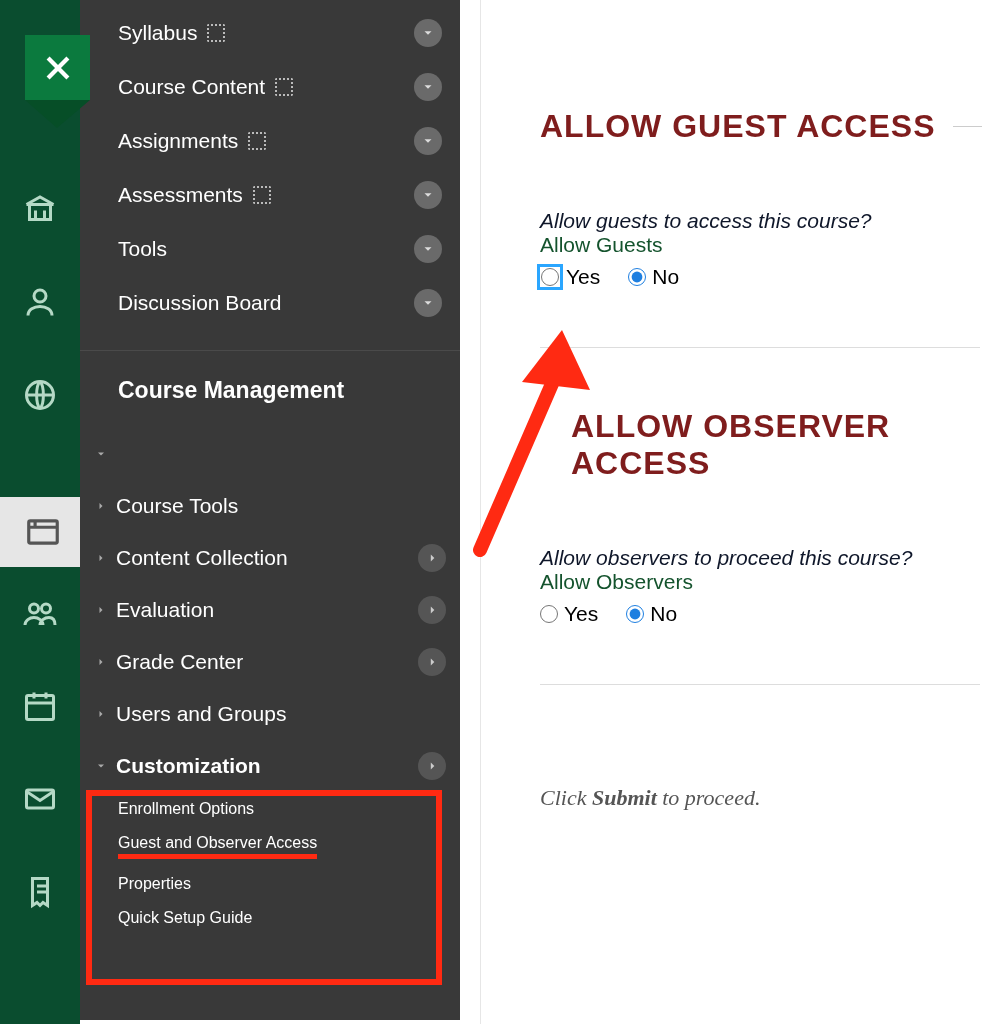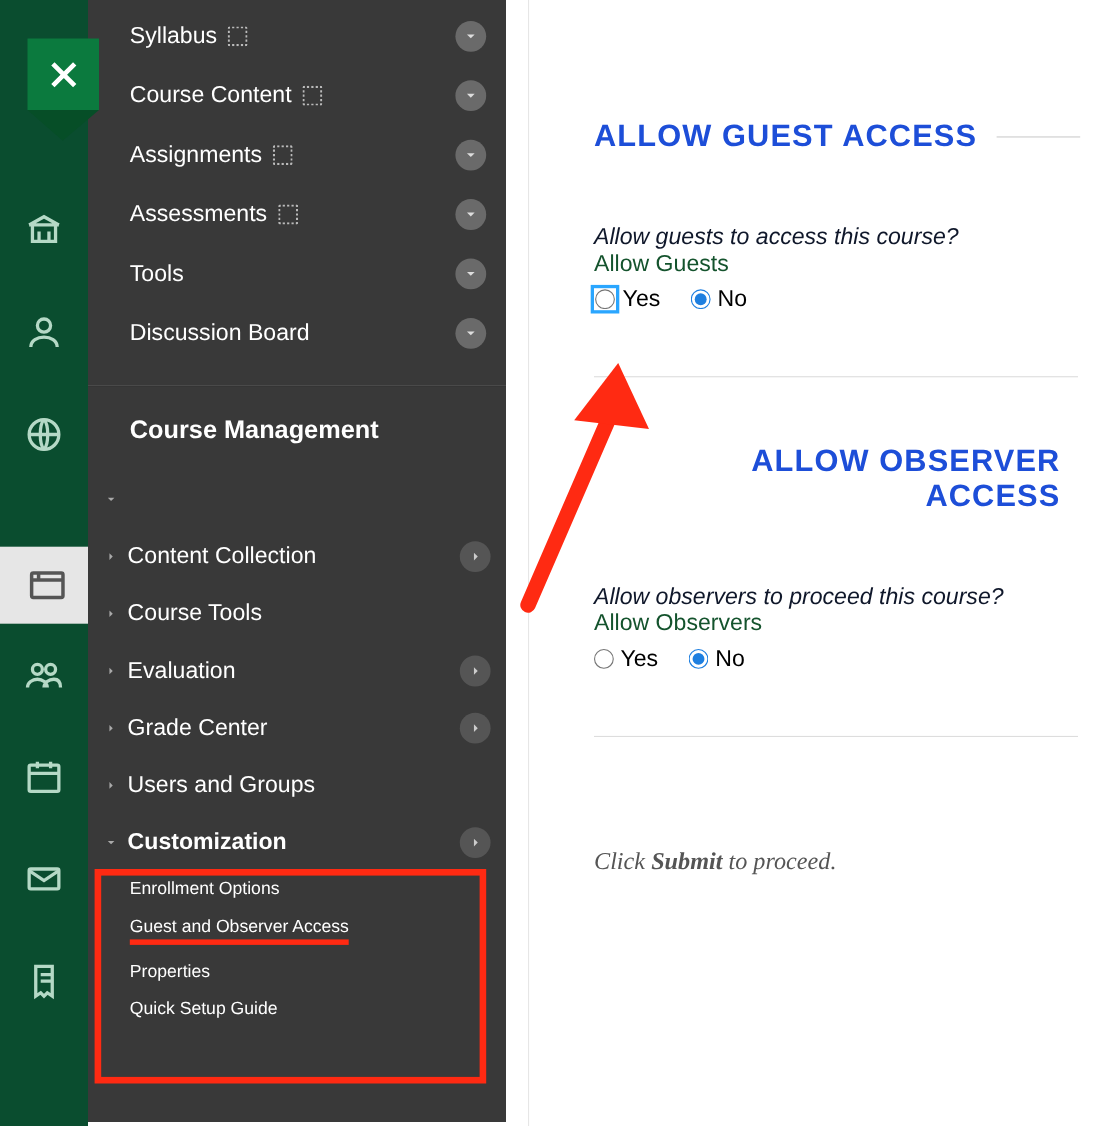--- a/index.html
+++ b/index.html
@@ -155,24 +155,23 @@
     position:absolute; left:20px; top:0; width:1px; height:1024px; background:#e6e6e6;
   }
   .section { padding: 0 20px 0 80px; }
   .section-head {
     display:flex; align-items:center; gap:18px;
     margin-top: 108px;
   }
   .section-head.second { margin-top: 60px; margin-left: 31px; }
   .section-title {
     font-weight:700;
-    font-size:28px;
+    font-size:32px;
     letter-spacing:1px;
-    color:#1d4ed8;
-    text-align:right;
+    color:#7f1d1d;
   }
   .section-head .rule{ flex:1; height:1px; background:#ccc; }
   .section-desc {
     margin-top:64px;
     font-style: italic;
     color:#0f172a;
     font-size:21px;
   }
   .field-label { font-size:21px; color:#14532d; }
   .radio-row { margin-top:8px; display:flex; align-items:center; gap:28px; font-size:21px;}
@@ -342,34 +341,34 @@
         </svg>
       </span>
   </div>
 
   <div class="cp-row">
     <span class="arrow">
         <svg viewBox="0 0 24 24">
           <path d="M9 6l6 6-6 6z"></path>
         </svg>
       </span>
+    <span class="cp-label">Course Tools</span>
+  </div>
+  <div class="cp-row">
+    <span class="arrow">
+        <svg viewBox="0 0 24 24">
+          <path d="M9 6l6 6-6 6z"></path>
+        </svg>
+      </span>
     <span class="cp-label">Content Collection</span>
     <span class="go">
         <svg viewBox="0 0 24 24">
           <path d="M10 6l6 6-6 6z"></path>
         </svg>
       </span>
-  </div>
-  <div class="cp-row">
-    <span class="arrow">
-        <svg viewBox="0 0 24 24">
-          <path d="M9 6l6 6-6 6z"></path>
-        </svg>
-      </span>
-    <span class="cp-label">Course Tools</span>
   </div>
   <div class="cp-row">
     <span class="arrow">
         <svg viewBox="0 0 24 24">
           <path d="M9 6l6 6-6 6z"></path>
         </svg>
       </span>
     <span class="cp-label">Evaluation</span>
     <span class="go">
         <svg viewBox="0 0 24 24">

